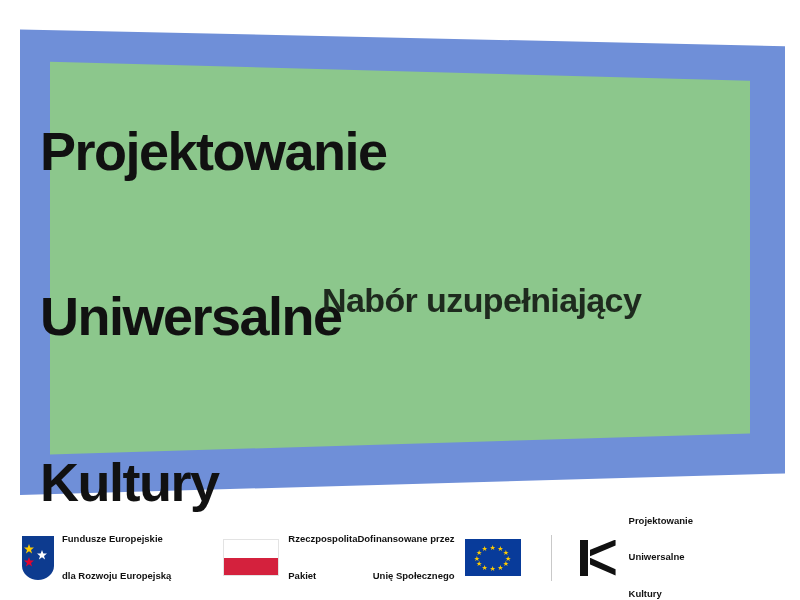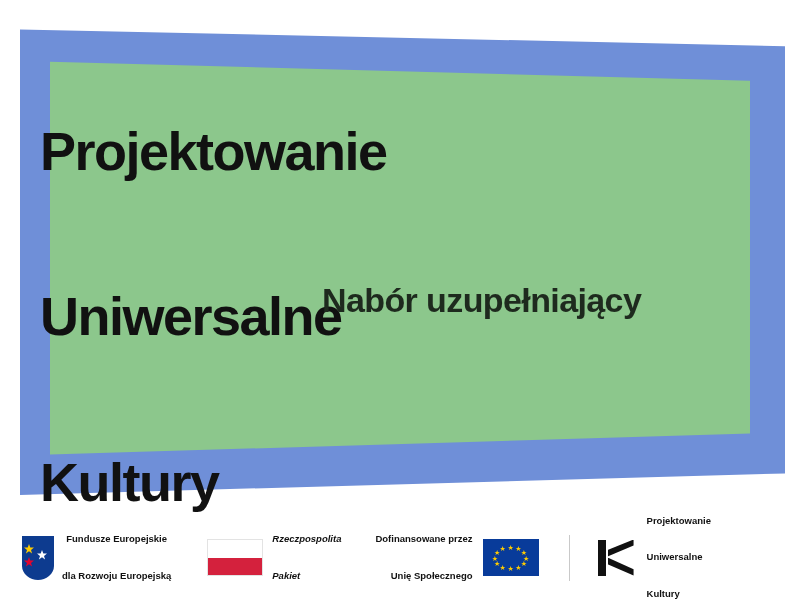--- a/index.html
+++ b/index.html
@@ -93,36 +93,36 @@
   .logo-text {
     font-size: 9.5px;
     font-weight: bold;
     line-height: 1.28;
     color: #111111;
     white-space: pre;
   }
   .logo-text .line { display: block; }
 
   
-  #fe-logo { margin-left: 22px; text-align: center; }
+  #fe-logo { margin-left: 22px; }
   #fe-logo .mark { width: 32px; height: 44px; margin-right: 8px; }
 
   
-  #pl-logo { margin-left: 36px; font-style: italic; }
+  #pl-logo { margin-left: 52px; }
   #pl-logo .flag {
     width: 56px; height: 37px;
     margin-right: 9px;
     border: 1px solid #e3e3e3;
     box-sizing: border-box;
   }
   #pl-logo .flag .white { height: 50%; background:#ffffff; }
   #pl-logo .flag .red   { height: 50%; background:#d4213d; }
 
   
-  #eu-logo { margin-left: 34px; }
+  #eu-logo { }
   #eu-logo .logo-text { text-align: right; margin-right: 10px; }
   #eu-logo .eu-flag {
     width: 56px; height: 37px;
     background: #083b9a;
     position: relative;
   }
   #eu-logo .eu-flag .star {
     position: absolute;
     color: #ffcc00;
     font-size: 7px;

